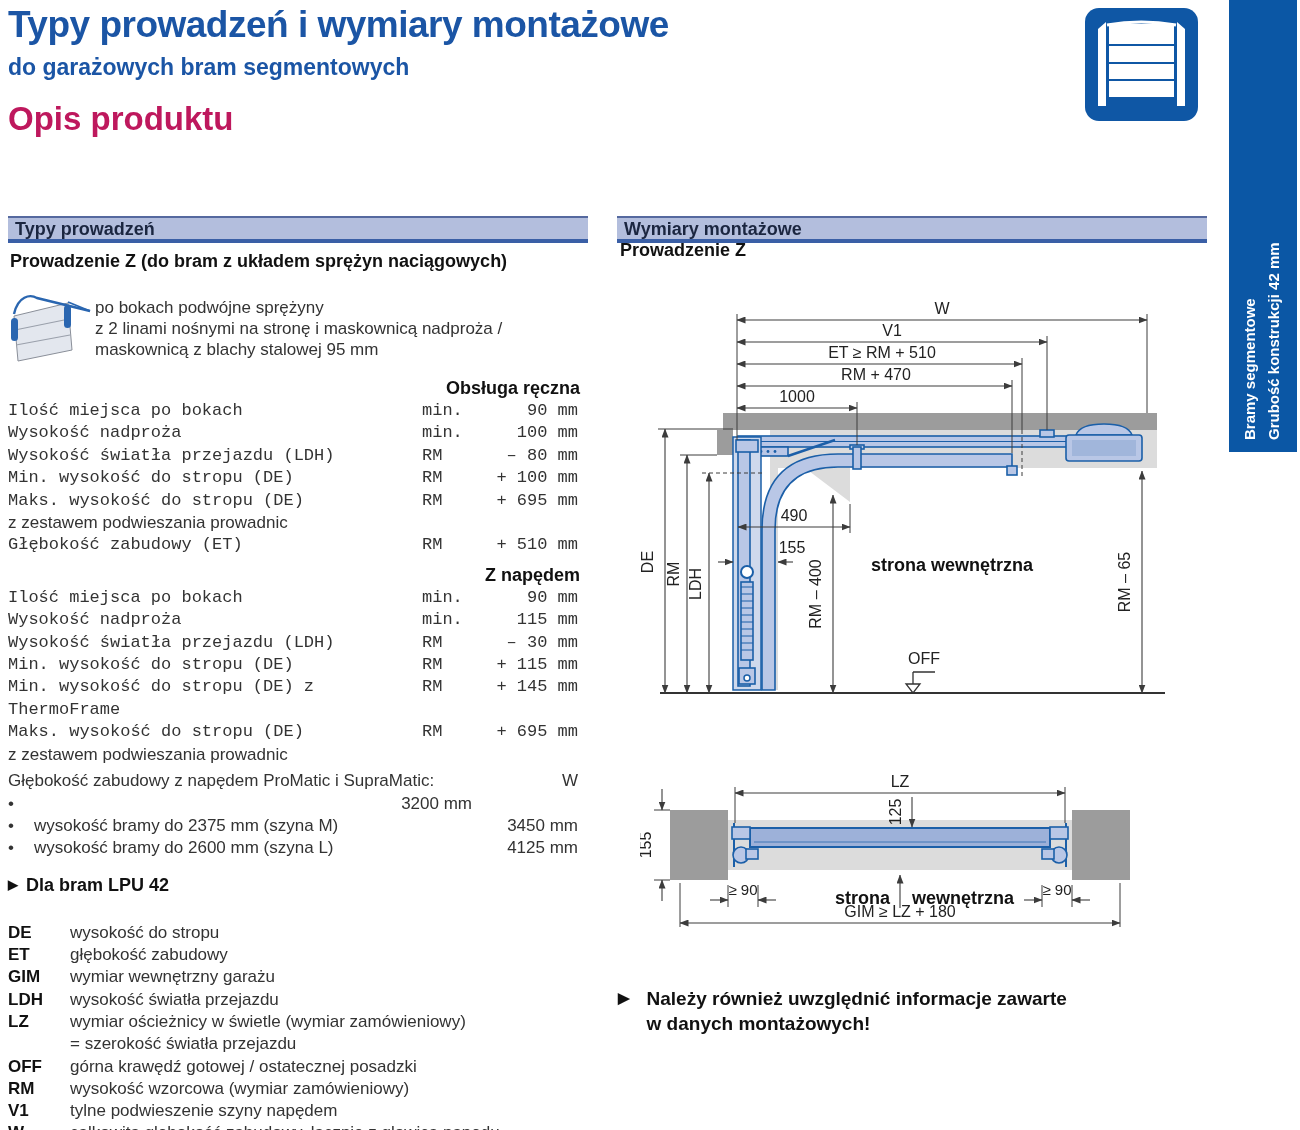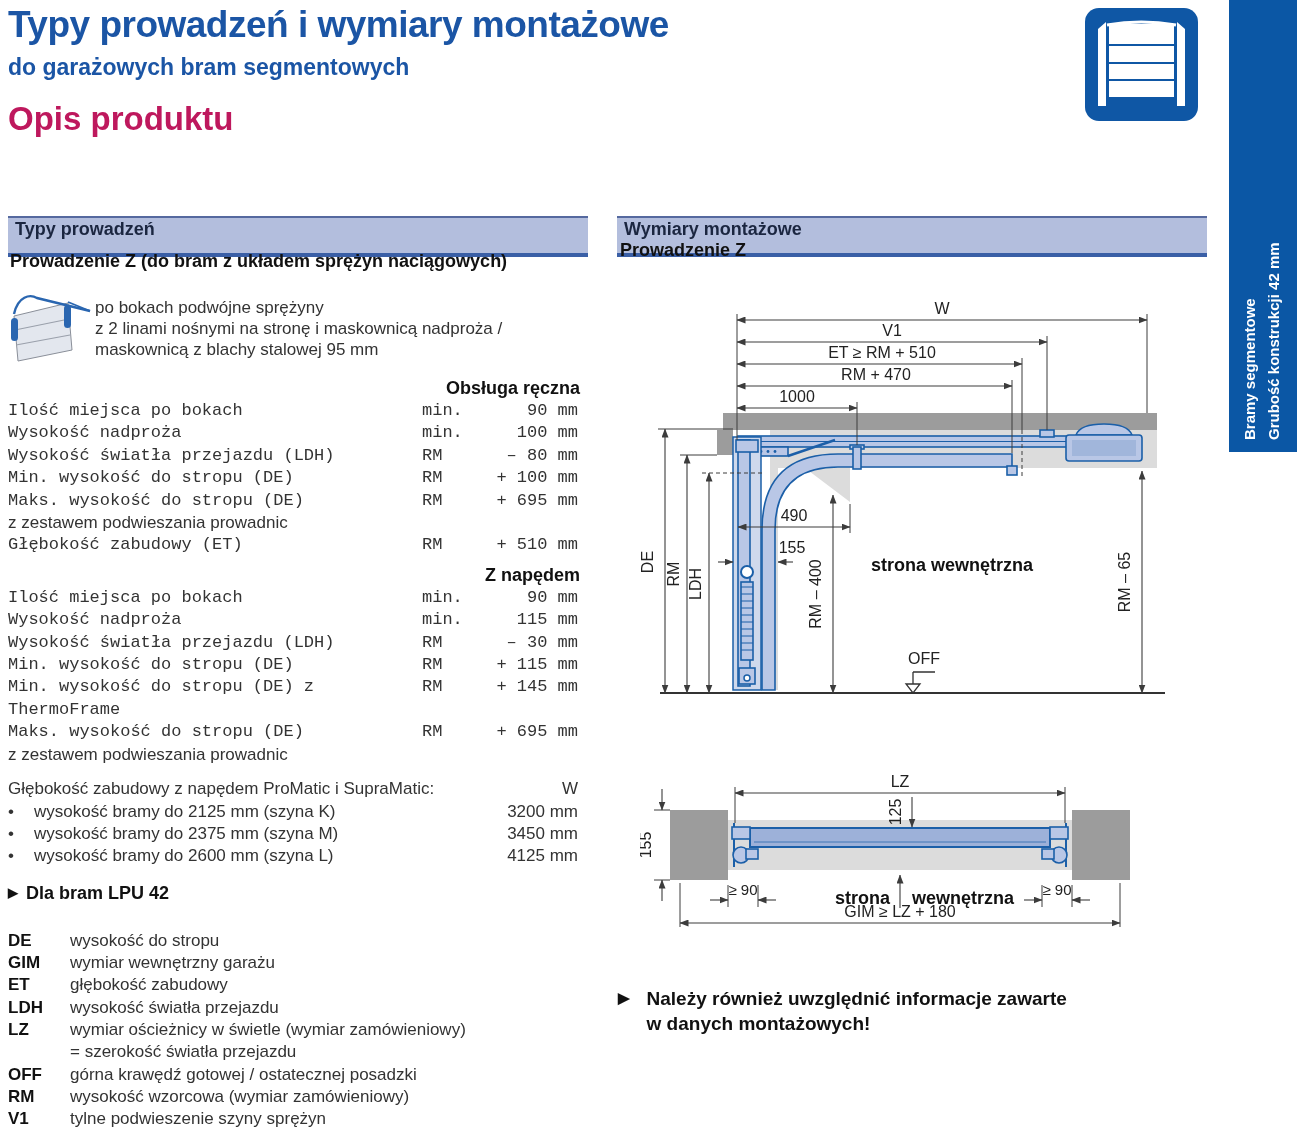--- a/index.html
+++ b/index.html
@@ -6,34 +6,34 @@
   html,body { width:1300px; height:1130px; background:#fff; overflow:hidden;
               font-family:"Liberation Sans", sans-serif; color:#333; }
   .abs { position:absolute; }
 
   
   .title    { left:8px; top:4px;  font-size:37px; font-weight:bold; color:#1b55a5; letter-spacing:-0.5px; }
   .subtitle { left:8px; top:54px; font-size:23px; font-weight:bold; color:#1b55a5; }
   .opis     { left:8px; top:100px; font-size:33px; font-weight:bold; color:#be185d; }
 
   
-  .bar { height:41px; background:#b3bedd; border-top:2px solid #55699f; border-bottom:4px solid #3a5fa6;
+  .bar { height:27px; background:#b3bedd; border-top:2px solid #55699f; border-bottom:4px solid #3a5fa6;
          font-size:18px; font-weight:bold; color:#1b2640; padding:1px 0 0 7px; }
   .bar-left  { left:8px;   top:216px; width:580px; }
   .bar-right { left:617px; top:216px; width:590px; }
   .subhead { font-size:18px; font-weight:bold; color:#111; }
 
   
   .intro-text { font-size:17px; line-height:21px; color:#333; }
   .col-left { left:8px; top:377px; width:572px; }
   .blk-title { font-size:18px; font-weight:bold; color:#111; line-height:23px;text-align:right; }
   .trow { display:grid; grid-template-columns:1fr 52px 106px; font-size:17px; line-height:22.4px; color:#333;font-family:Liberation Mono, monospace; }
   .trow .val { text-align:right; padding-right:2px; }
   .tnote { font-size:17px; line-height:22.4px; color:#333; }
-  .depth { margin-top:12px; }
+  .depth { margin-top:4px; }
   .drow { display:grid; grid-template-columns:1fr 106px; font-size:17px; line-height:22.4px; }
   .brow { display:grid; grid-template-columns:26px 1fr 106px; font-size:17px; line-height:22.4px; }
   .drow .val,.brow .val { text-align:right; padding-right:2px; }
   .arrowhead-bullet { font-size:13px; margin-right:8px; position:relative; top:-2px; color:#111; }
   .lpu { margin-top:14px; font-size:18px; font-weight:bold; color:#111; line-height:23px; }
   .legend { margin-top:24px; }
   .lrow { display:grid; grid-template-columns:62px 1fr; font-size:17px; line-height:22.3px; color:#333; }
   .lrow .k { font-weight:bold; color:#111; }
 
   
@@ -185,21 +185,20 @@
     </div>
   <div class="tnote">z zestawem podwieszania prowadnic</div>
 
   <div class="depth">
     <div class="drow">
         <span>Głębokość zabudowy z napędem ProMatic i SupraMatic:</span>
         <span class="val">W</span>
       </div>
     <div class="brow">
         <span>•</span>
-        <span>wysokość bramy do 2125 mm (szyna K)</span>
         <span class="val">3200 mm</span>
       </div>
     <div class="brow">
         <span>•</span>
         <span>wysokość bramy do 2375 mm (szyna M)</span>
         <span class="val">3450 mm</span>
       </div>
     <div class="brow">
         <span>•</span>
         <span>wysokość bramy do 2600 mm (szyna L)</span>
@@ -208,28 +207,28 @@
   </div>
 
   <div class="lpu"><span class="arrowhead-bullet">▶</span><span>Dla bram LPU 42</span></div>
 
   <div class="legend">
     <div class="lrow">
         <span class="k">DE</span>
         <span>wysokość do stropu</span>
       </div>
     <div class="lrow">
+        <span class="k">ET</span>
+        <span>głębokość zabudowy</span>
+      </div>
+    <div class="lrow">
         <span class="k">GIM</span>
         <span>wymiar wewnętrzny garażu</span>
       </div>
     <div class="lrow">
-        <span class="k">ET</span>
-        <span>głębokość zabudowy</span>
-      </div>
-    <div class="lrow">
         <span class="k">LDH</span>
         <span>wysokość światła przejazdu</span>
       </div>
     <div class="lrow">
         <span class="k">LZ</span>
         <span>wymiar ościeżnicy w świetle (wymiar zamówieniowy)</span>
       </div>
     <div class="lrow">
         <span class="k"></span>
         <span>= szerokość światła przejazdu</span>
@@ -237,21 +236,21 @@
     <div class="lrow">
         <span class="k">OFF</span>
         <span>górna krawędź gotowej / ostatecznej posadzki</span>
       </div>
     <div class="lrow">
         <span class="k">RM</span>
         <span>wysokość wzorcowa (wymiar zamówieniowy)</span>
       </div>
     <div class="lrow">
         <span class="k">V1</span>
-        <span>tylne podwieszenie szyny sprężyn</span>
+        <span>tylne podwieszenie szyny napędem</span>
       </div>
     <div class="lrow">
         <span class="k">W</span>
         <span>całkowita głębokość zabudowy, łącznie z głowicą napędu</span>
       </div>
   </div>
 </div>
 
 <div class="abs bar bar-right">Wymiary montażowe</div>
 <div class="abs subhead" style="left:620px; top:240px;">Prowadzenie Z</div>

